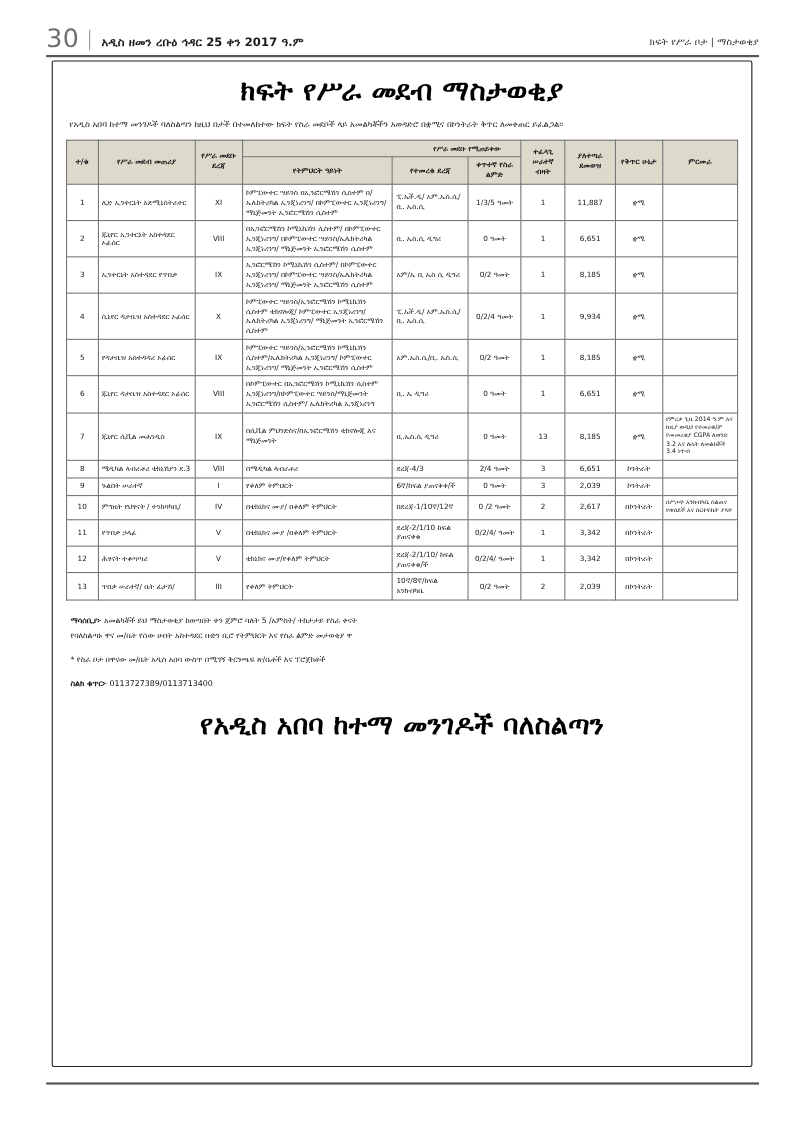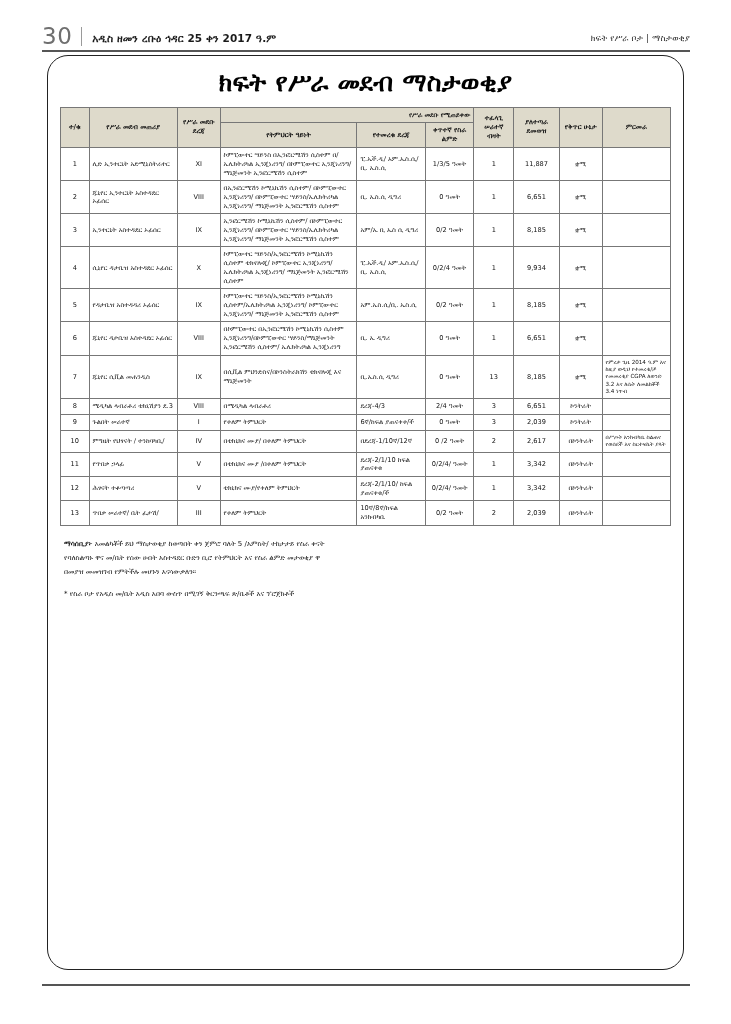--- a/index.html
+++ b/index.html
@@ -22,21 +22,21 @@
     padding-right:9px;letter-spacing:.5px;
   }
   .folio-rule{width:1px;height:19px;background:#9a9a9a;margin:0 10px 2px 0;}
   .runhead-left{font-size:10.5px;color:#1a1a1a;font-weight:700;padding-bottom:3px;letter-spacing:.1px;}
   .runhead-right{margin-left:auto;font-size:8.5px;color:#2a2a2a;padding-bottom:4px;letter-spacing:.2px;}
   .head-rule{position:absolute;left:42px;top:50px;width:648px;height:2px;background:#555;}
 
   
   .frame{
     position:absolute;left:47px;top:55px;width:637px;height:915px;
-    border:1.6px solid #222;border-radius:21px;box-sizing:border-box;
+    border:1.6px solid #222;border-radius:2px;box-sizing:border-box;
     background:#fff;
   }
   .title{
     text-align:center;font-size:25px;font-weight:700;color:#000;
     margin:13px 0 0 0;letter-spacing:.3px;line-height:1.15;
   }
   .subtitle{
     font-size:7.6px;color:#1a1a1a;text-align:justify;
     margin:9px 15px 0 15px;line-height:1.45;
   }
@@ -54,21 +54,21 @@
     line-height:1.32;
     word-wrap:break-word;
   }
   thead th{
     background:#dedacb;
     font-weight:700;
     text-align:center;
     font-size:6.8px;
     line-height:1.3;
   }
-  thead th.grp{font-size:6.4px;text-align:right;padding-right:3px;}
+  thead th.grp{font-size:6.4px;text-align:right;padding-right:18px;}
   tbody td{background:#fff;text-align:left;}
   td.c{text-align:center;}
   .col-no{width:5%;}
   .col-title{width:15.5%;}
   .col-grade{width:7.5%;}
   .col-field{width:24%;}
   .col-level{width:12%;}
   .col-exp{width:8.5%;}
   .col-qty{width:7%;}
   .col-salary{width:8%;}
@@ -102,20 +102,21 @@
     <div class="folio">30</div>
     <div class="folio-rule"></div>
     <div class="runhead-left">አዲስ ዘመን ረቡዕ ኅዳር 25 ቀን 2017 ዓ.ም</div>
     <div class="runhead-right">ክፍት የሥራ ቦታ | ማስታወቂያ</div>
   </div>
   <div class="head-rule"></div>
 
   <div class="frame">
 
     <div class="title">ክፍት የሥራ መደብ ማስታወቂያ</div>
+    <div class="subtitle">የአዲስ አበባ ከተማ መንገዶች ባለስልጣን ከዚህ በታች በተመለከተው ክፍት የስራ መደቦች ላይ አመልካቾችን አወዳድሮ በቋሚና በኮንትራት ቅጥር ለመቀጠር ይፈልጋል።</div>
 
     <div class="tablewrap">
       <table class="jobs">
         <colgroup>
           <col class="col-no">
             <col class="col-title">
             <col class="col-grade">
             <col class="col-field">
           <col class="col-level">
             <col class="col-exp">
@@ -161,21 +162,21 @@
               <td>በኢንፎርሜሽን ኮሚኒኬሽን ሲስተም/ በኮምፒውተር ኢንጂነሪንግ/ በኮምፒውተር ሣይንስ/ኤሌክትሪካል ኢንጂነሪንግ/ ማኔጅመንት ኢንፎርሜሽን ሲስተም</td>
               <td>ቢ. ኤስ.ሲ ዲግሪ</td>
               <td class="c">0 ዓመት</td>
               <td class="c">1</td>
               <td class="c">6,651</td>
               <td class="c">ቋሚ</td>
               <td class="remark"></td>
             </tr>
             <tr>
               <td class="c">3</td>
-              <td>ኢንተርኔት አስተዳደር ኦፊሰር</td>
+              <td>ኢንተርኔት አስተዳደር የጥበቃ</td>
               <td class="c">IX</td>
               <td>ኢንፎርሜሽን ኮሚኒኬሽን ሲስተም/ በኮምፒውተር ኢንጂነሪንግ/ በኮምፒውተር ሣይንስ/ኤሌክትሪካል ኢንጂነሪንግ/ ማኔጅመንት ኢንፎርሜሽን ሲስተም</td>
               <td>አም/ኤ ቢ ኤስ ሲ ዲግሪ</td>
               <td class="c">0/2 ዓመት</td>
               <td class="c">1</td>
               <td class="c">8,185</td>
               <td class="c">ቋሚ</td>
               <td class="remark"></td>
             </tr>
             <tr>
@@ -211,21 +212,21 @@
               <td class="c">0 ዓመት</td>
               <td class="c">1</td>
               <td class="c">6,651</td>
               <td class="c">ቋሚ</td>
               <td class="remark"></td>
             </tr>
             <tr>
               <td class="c">7</td>
               <td>ጁኒየር ሲቪል መሐንዲስ</td>
               <td class="c">IX</td>
-              <td>በሲቪል ምህንድስና/በኮንስትራክሽን ቴክኖሎጂ እና ማኔጅመንት</td>
+              <td>በሲቪል ምህንድስና/በኢንፎርሜሽን ቴክኖሎጂ እና ማኔጅመንት</td>
               <td>ቢ.ኤስ.ሲ ዲግሪ</td>
               <td class="c">0 ዓመት</td>
               <td class="c">13</td>
               <td class="c">8,185</td>
               <td class="c">ቋሚ</td>
               <td class="remark">የምረቃ ጊዜ 2014 ዓ.ም እና ከዚያ ወዲህ የተመረቁ/ቻ የመመረቂያ CGPA ለወንድ 3.2 እና ለሴት ለመልከቾች 3.4 ነጥብ</td>
             </tr>
             <tr>
               <td class="c">8</td>
               <td>ሜዲካል ላብራቶሪ ቴክኒሽያን ደ.3</td>
@@ -301,24 +302,28 @@
           </tbody>
       </table>
     </div>
 
     <div class="notes">
       <div class="note-block">
         <span class="lead">ማሳሰቢያ፦</span>
         <span>አመልካቾች ይህ ማስታወቂያ ከወጣበት ቀን ጀምሮ ባለት 5 /አምስት/ ተከታታይ የስራ ቀናት</span>
       </div>
       <div class="note-line">የባለስልጣኑ ዋና መ/ቤት የሰው ሀብት አስተዳደር ቡድን ቢሮ የትምህርት እና የስራ ልምድ መታወቂያ ዋ</div>
-      <div class="note-line">በመያዝ መመዝገብ የምትችሉ መሆኑን እናሳውቃለን።</div>
 
       <div class="bullets">
-        <div>* የስራ ቦታ የአዲስ መ/ቤት አዲስ አበባ ውስጥ በሚገኝ ቅርንጫፍ ጽ/ቤቶች እና ፕሮጀክቶች</div>
+        <div>* የስራ ቦታ በዋናው መ/ቤት አዲስ አበባ ውስጥ በሚገኝ ቅርንጫፍ ጽ/ቤቶች እና ፕሮጀክቶች</div>
       </div>
 
+      <div class="phone">
+        <b>ስልክ ቁጥር፦</b>
+        <span>0113727389/0113713400</span>
+      </div>
     </div>
 
+    <div class="banner">የአዲስ አበባ ከተማ መንገዶች ባለስልጣን</div>
   </div>
 
   <div class="foot-rule"></div>
 </div>
 
 </body></html>

